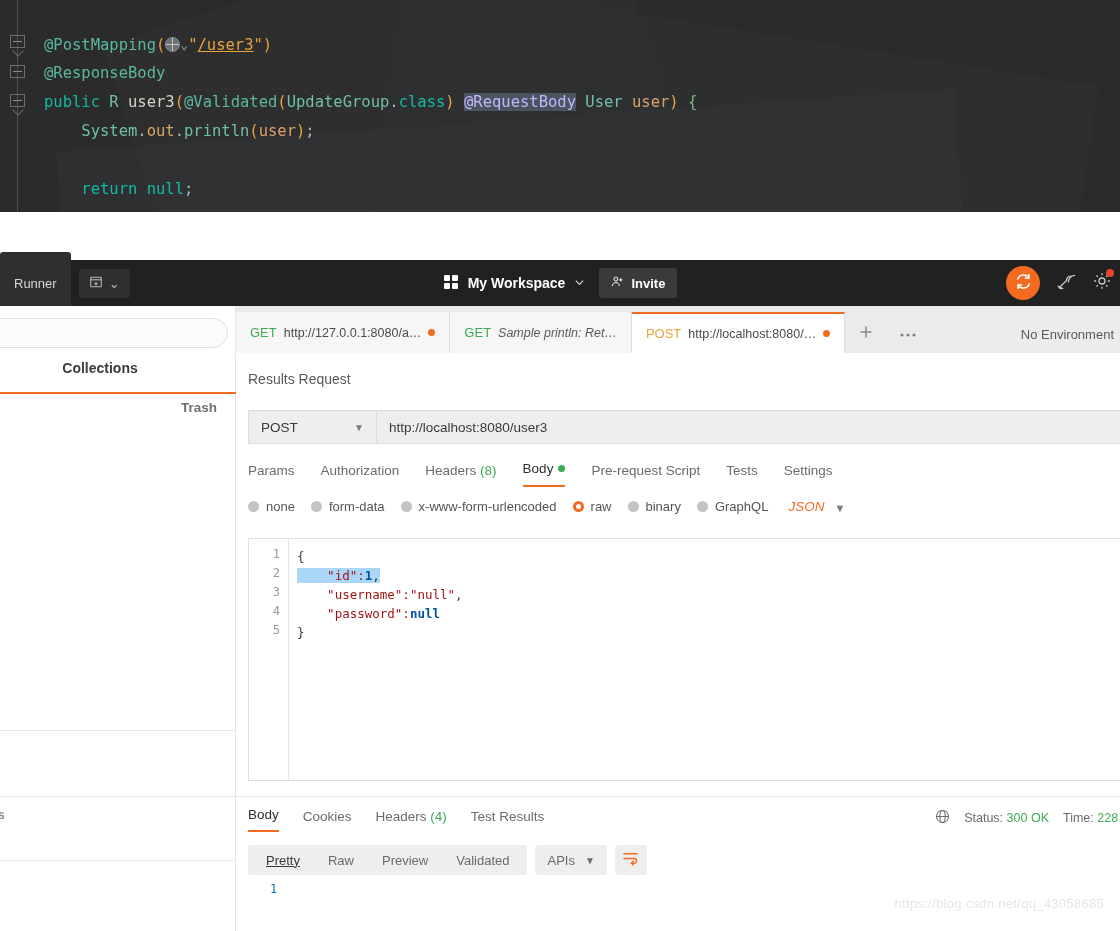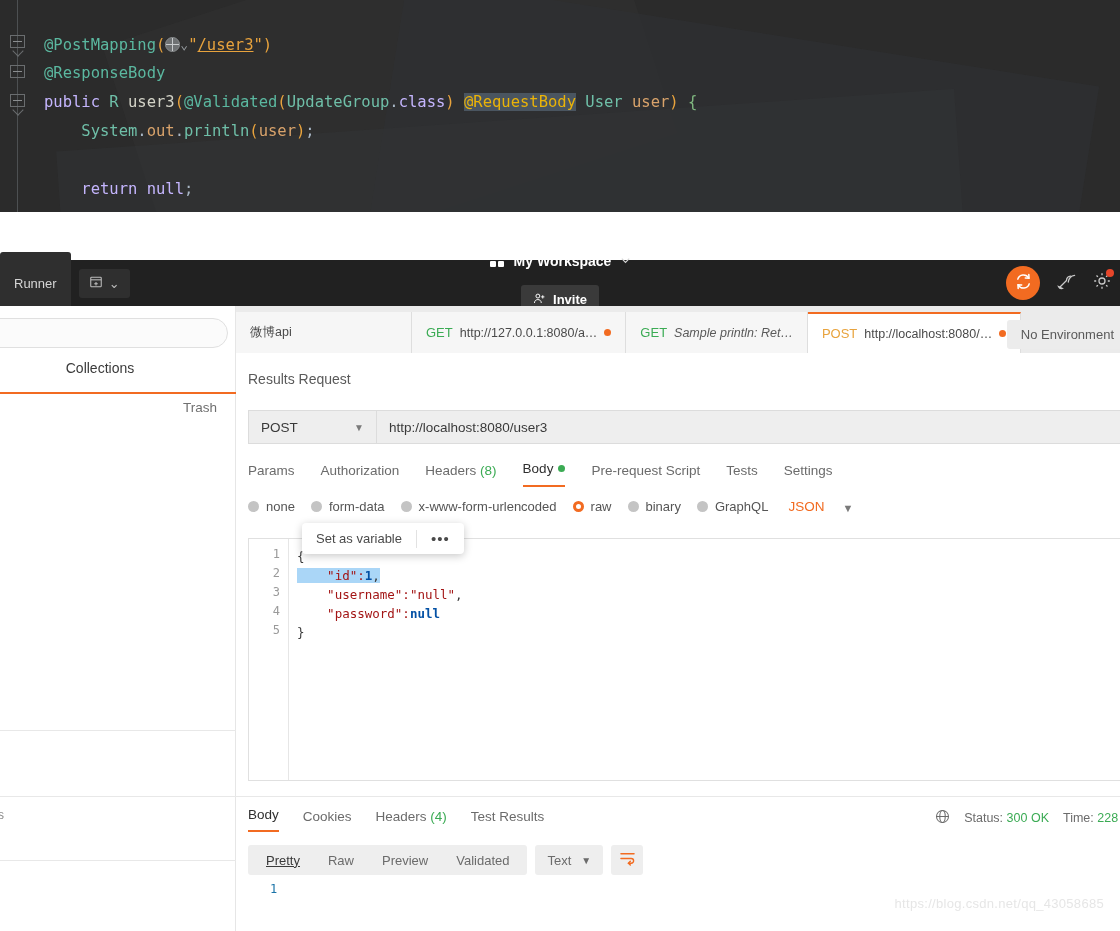--- a/index.html
+++ b/index.html
@@ -55,30 +55,30 @@
   .fold.f3 { top: 94px; }
 
   .code {
     position: absolute; left: 44px; top: 30px;
     font-family: "DejaVu Sans Mono", monospace;
     font-size: 15.5px; line-height: 29px;
     white-space: pre;
   }
   .code .ln { display: block; height: 29px; }
   .c-anng  { color: #5bb8a0; }
-  .c-kw    { color: #c4b5fd; }
+  .c-kw    { color: #14b8a6; }
   .c-cls   { color: #6fbfa8; }
   .c-txt   { color: #a9b7c6; }
   .c-str   { color: #e8a33d; }
   .c-path  { color: #e8a33d; text-decoration: underline; }
   .c-paren { color: #e8a33d; }
   .c-brace { color: #7fb77f; }
   .c-field { color: #d9a36b; }
   .c-id    { color: #d4d4c8; }
-  .hl-req  { background: #4a5560; color: #eab308; }
+  .hl-req  { background: #4a5560; color: #c4b5fd; }
   .globe {
     display: inline-block; width: 15px; height: 15px; border-radius: 50%;
     background: #6e7173; vertical-align: -2px; position: relative;
     border: 1px solid #8a8d8f;
   }
   .globe::before {
     content: ""; position: absolute; left: 6px; top: 0; width: 1px; height: 13px;
     background: #c7cacc;
   }
   .globe::after {
@@ -99,21 +99,21 @@
     margin-left: 0px; background: #2f2f2f; color: #d6d6d6;
     font-size: 13px; padding: 24px 14px; border-radius: 3px;
   }
   .btn-newtab {
     margin-left: 8px; background: #2f2f2f; color: #bdbdbd;
     font-size: 13px; padding: 6px 10px; border-radius: 3px;
     display: flex; align-items: center; gap: 6px;
   }
   .ws-center {
     position: absolute; left: 0; right: 0; margin: 0 auto;
-    display: flex; align-items: center; justify-content: center; gap: 14px; flex-direction: column;
+    display: flex; align-items: center; justify-content: center; gap: 14px;
   }
   .ws-label {
     color: #ffffff; font-size: 14px; font-weight: bold;
     display: flex; align-items: center; gap: 9px;
   }
   .btn-invite {
     background: #3a3a3a; color: #ffffff; font-size: 13px; font-weight: bold;
     padding: 7px 12px; border-radius: 3px;
     display: flex; align-items: center; gap: 7px;
   }
@@ -126,21 +126,21 @@
   }
   .gear-wrap { position: relative; }
   .gear-dot {
     position: absolute; right: -2px; top: -2px; width: 8px; height: 8px;
     border-radius: 50%; background: #e8462a;
   }
 
   
   .sidebar {
     position: absolute; left: 0; top: 306px; width: 236px; height: 625px;
-    background: #ffffff; border-right: 1px solid #e6e6e6;
+    background: #ffffff; border-right: 1px solid #e6e6e6; font-weight: bold;
   }
   .search-box {
     position: absolute; left: -32px; top: 12px; width: 260px; height: 30px;
     border: 1px solid #e0e0e0; border-radius: 16px; background: #fbfbfb;
   }
   .side-tabs {
     position: absolute; left: -36px; top: 54px; width: 272px; height: 34px;
     display: flex;
   }
   .side-tab {
@@ -237,22 +237,22 @@
   .body-types {
     position: absolute; left: 12px; top: 146px; display: flex; align-items: center;
     gap: 16px; font-size: 13px; color: #555555;
   }
   .bt { display: flex; align-items: center; gap: 7px; white-space: nowrap; }
   .radio {
     width: 11px; height: 11px; border-radius: 50%; background: #c4c4c4; flex: none;
   }
   .radio.on { background: #ffffff; border: 3px solid #f26b21; width: 11px; height: 11px; }
   .json-sel {
-    display: flex; align-items: flex-end; gap: 18px; color: #f26b21;
-    font-size: 13.5px; margin-left: 4px;
+    display: flex; align-items: flex-end; gap: 10px; color: #f26b21;
+    font-size: 13.5px; margin-left: 4px; font-style: italic;
   }
   .json-sel .caret { color: #7a7a7a; font-size: 11px; }
 
   .popup {
     position: absolute; left: 66px; top: 170px;
     background: #ffffff; border-radius: 4px;
     box-shadow: 0 2px 9px rgba(0,0,0,.22);
     display: flex; align-items: center; height: 31px; z-index: 20;
   }
   .popup-item {
@@ -434,23 +434,20 @@
       </div>
     <div class="side-trash">Trash</div>
     <div class="side-sep1"></div>
     <div class="side-sep2"></div>
     <div class="side-sep3"></div>
     <div class="side-frag">s</div>
   </div>
 
   <div class="tabstrip">
     <div id="tabstrip-tabs" style="display:flex;align-items:flex-end;">
-        <div class="rtab first">
-          <span>微博api</span>
-        </div>
         <div class="rtab">
           <span class="meth get">GET</span>
           <span>http://127.0.0.1:8080/a…</span>
           <span class="dot-orange"></span>
         </div>
         <div class="rtab">
           <span class="meth get">GET</span>
           <span class="tab-italic">Sample println: Ret…</span>
         </div>
         <div class="rtab active">
@@ -524,25 +521,20 @@
         <div class="bt">
           <span class="radio"></span>
           <span>GraphQL</span>
         </div>
         <div class="json-sel">
           <span>JSON</span>
           <span class="caret">▼</span>
         </div>
       </div>
 
-    <div class="popup">
-      <div class="popup-item">Set as variable</div>
-      <div class="popup-sep"></div>
-      <div class="popup-dots">•••</div>
-    </div>
 
     <div class="editor">
       <div class="ed-gutter" id="ed-gutter">
           <div class="ed-lnum" style="top: 8px;">1</div>
           <div class="ed-lnum" style="top: 27px;">2</div>
           <div class="ed-lnum" style="top: 46px;">3</div>
           <div class="ed-lnum" style="top: 65px;">4</div>
           <div class="ed-lnum" style="top: 84px;">5</div>
         </div>
       <div class="ed-code" id="ed-code" style="top: 8px;"><span class="ed-line"><span class="j-punc">{</span></span><span class="ed-line"><span class="j-key sel">    "id":</span><span class="j-num sel">1</span><span class="j-punc sel">,</span></span><span class="ed-line"><span class="j-key">    "username":</span><span class="j-str">"null"</span><span class="j-punc">,</span></span><span class="ed-line"><span class="j-key">    "password":</span><span class="j-null">null</span></span><span class="ed-line"><span class="j-punc">}</span></span></div>
@@ -576,21 +568,21 @@
     </div>
 
     <div class="resp-toolbar">
       <div class="seg" id="view-modes">
           <div class="seg-item active">Pretty</div>
           <div class="seg-item">Raw</div>
           <div class="seg-item">Preview</div>
           <div class="seg-item">Validated</div>
         </div>
       <div class="fmt-sel">
-        <span>Text</span>
+        <span>APIs</span>
         <span style="font-size:10px;">▼</span>
       </div>
       <div class="wrap-btn">
         <span>
           <svg width="17" height="15" viewBox="0 0 18 16" fill="none" stroke="#f26b21" stroke-width="1.5" stroke-linecap="round">
             <line x1="2" y1="3" x2="16" y2="3"></line>
             <path d="M2 8 h11 a2.5 2.5 0 0 1 0 5 h-3"></path>
             <polyline points="12,11 10,13 12,15"></polyline>
           </svg>
         </span>

